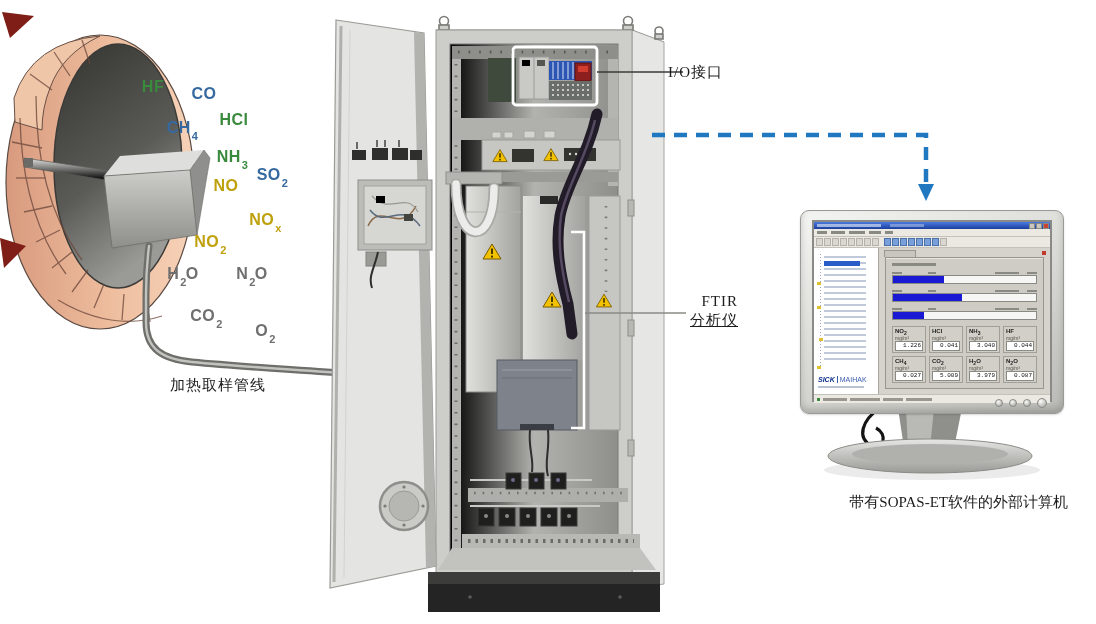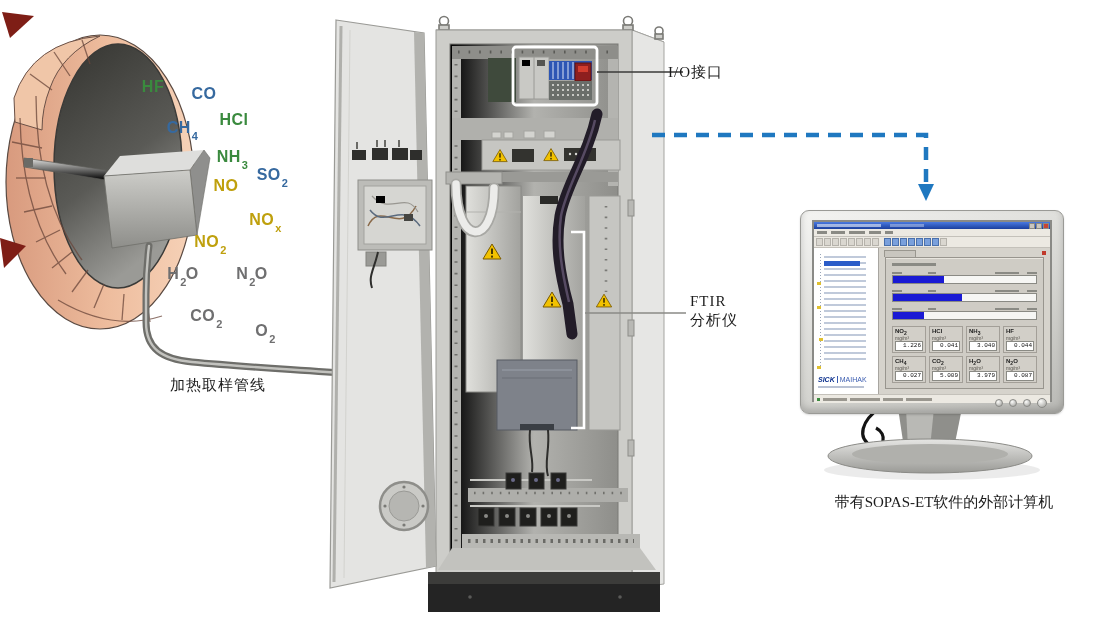--- a/index.html
+++ b/index.html
@@ -10,21 +10,21 @@
   
   .gas{position:absolute;transform:translate(-50%,-50%);font-weight:bold;font-size:16px;
        letter-spacing:.5px;white-space:nowrap;}
   .gas sub{font-size:11px;font-weight:bold;position:relative;top:3px;left:1px;}
   .gas-green{color:#3a8a3e;} .gas-blue{color:#36699f;}
   .gas-yellow{color:#bfa00d;} .gas-gray{color:#6f6f70;}
 
   .cjk{position:absolute;color:#1c1c1c;font-size:15px;
        font-family:"Liberation Serif","DejaVu Serif",serif;white-space:nowrap;letter-spacing:1px;}
   .conn-text div{line-height:21px;}
-  .caption{width:248px;text-align:center;letter-spacing:0;}
+  .caption{width:248px;text-align:right;letter-spacing:0;}
 
   
   .monitor{position:absolute;left:800px;top:210px;width:262px;height:202px;border-radius:9px;
            background:linear-gradient(155deg,#f4f4f2,#d6d6d2 55%,#b9b9b5);
            border:1px solid #9a9a96;box-shadow:inset 0 -4px 7px rgba(0,0,0,.18),0 1px 2px rgba(0,0,0,.15);}
   .screen{position:absolute;left:11px;top:9px;width:236px;height:178px;background:#d6d3cc;
           border:2px solid #8a8a86;box-shadow:inset 0 0 5px rgba(0,0,0,.45);}
   .titlebar{height:7px;background:linear-gradient(#4a7ae0,#1b3f9e);position:relative;}
   .titlebar i{position:absolute;left:3px;top:2px;width:64px;height:3px;background:rgba(255,255,255,.55);}
   .titlebar em{position:absolute;left:76px;top:2px;width:34px;height:3px;background:rgba(255,255,255,.35);}
@@ -395,22 +395,22 @@
   <span class="gas gas-yellow" style="left:265px;top:221px"><b>NO</b><sub>x</sub><b></b></span>
   <span class="gas gas-yellow" style="left:210px;top:243px"><b>NO</b><sub>2</sub><b></b></span>
   <span class="gas gas-gray" style="left:183px;top:275px"><b>H</b><sub>2</sub><b>O</b></span>
   <span class="gas gas-gray" style="left:252px;top:275px"><b>N</b><sub>2</sub><b>O</b></span>
   <span class="gas gas-gray" style="left:206px;top:317px"><b>CO</b><sub>2</sub><b></b></span>
   <span class="gas gas-gray" style="left:265px;top:332px"><b>O</b><sub>2</sub><b></b></span>
 
   <div class="cjk" style="left:170px;top:376px">加热取样管线</div>
   <div class="cjk" style="left:668px;top:63px">I/O接口</div>
   <div class="cjk" style="left:690px;top:292px">
-    <div style="line-height:19px;">FTIR</div>
-    <div style="line-height:19px;">分析仪</div>
+    <div style="line-height:19px;text-align:right;">FTIR</div>
+    <div style="line-height:19px;text-decoration:underline;">分析仪</div>
   </div>
   <div class="cjk caption" style="left:820px;top:493px">带有SOPAS-ET软件的外部计算机</div>
 
   <div class="monitor">
     <div class="screen">
       <div class="titlebar">
         <i></i>
           <em></em>
         <span class="win-btns">
           <b></b>

